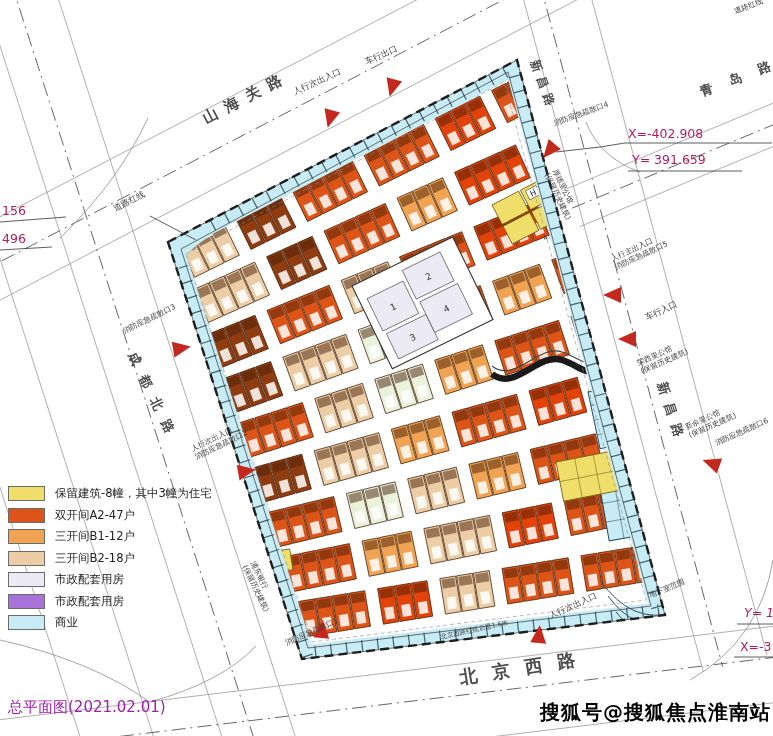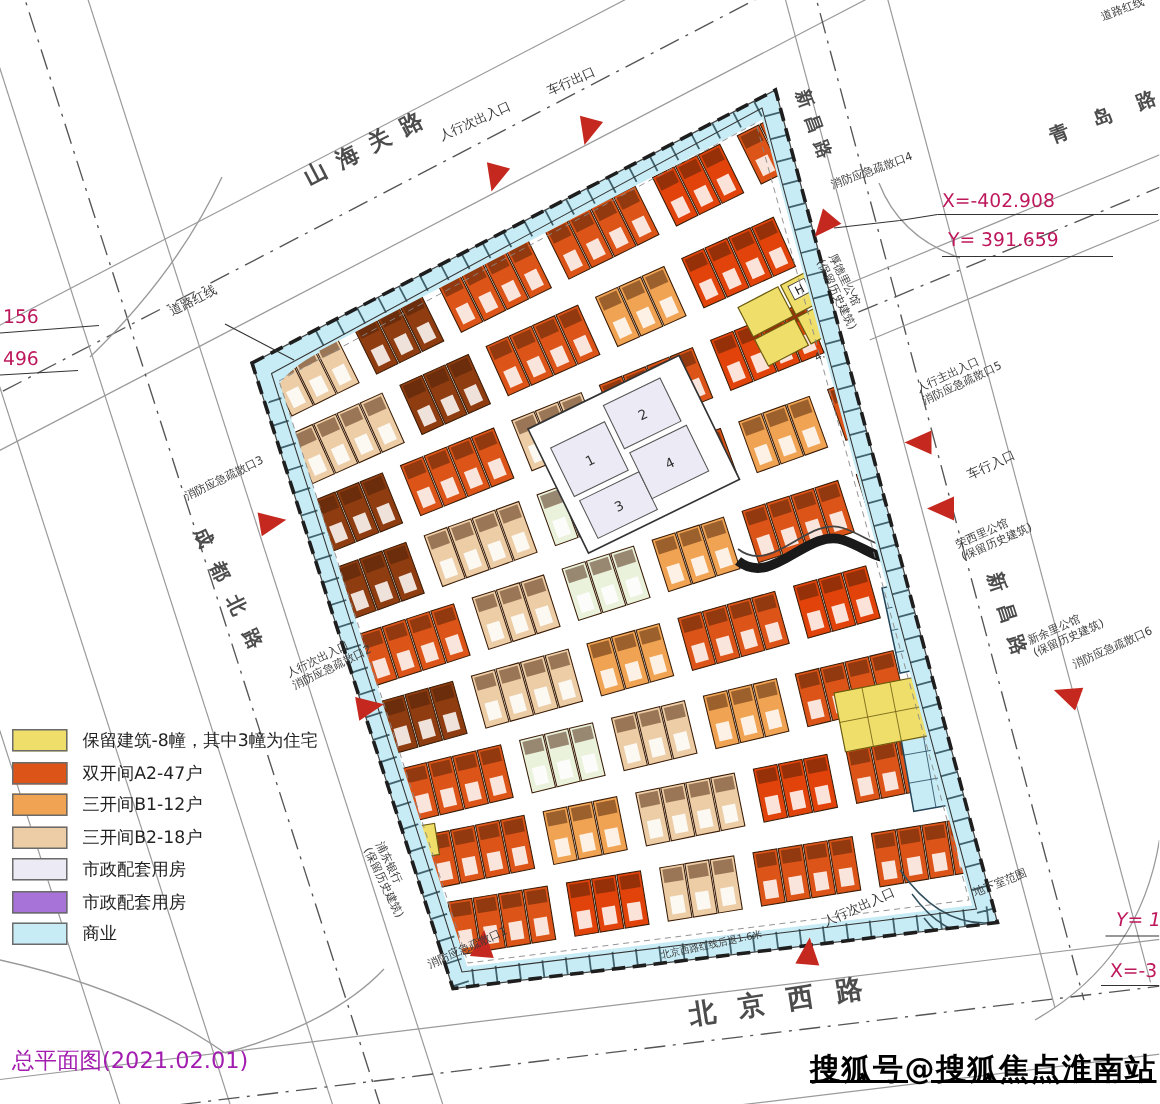--- a/index.html
+++ b/index.html
@@ -9,21 +9,21 @@
   .lbl{position:absolute;color:#3a3a3a;white-space:nowrap;transform-origin:0 0;line-height:1.15;}
   .lbl.small{font-size:7.5px;}
   .lbl.med{font-size:8.5px;}
   .road{color:#4c4c4c;font-weight:bold;}
   .coord{font-size:12.5px;color:#be185d;}
   #legend{position:absolute;left:8px;top:486px;}
   .leg-row{display:flex;align-items:center;margin-bottom:6.5px;}
   .leg-sw{width:35px;height:13px;border:1px solid #6b6b6b;flex:0 0 auto;}
   .leg-tx{margin-left:10px;font-size:11.5px;color:#222;}
   #title{position:absolute;left:8px;top:698px;font-size:15px;color:#a21caf;}
-  #watermark{position:absolute;right:2px;top:699px;font-size:20px;font-weight:bold;color:#000;letter-spacing:1px;text-decoration:underline;}
+  #watermark{position:absolute;right:2px;top:699px;font-size:20px;font-weight:bold;color:#000;letter-spacing:1px;}
 </style>
 </head>
 <body>
 
 <div id="stage">
 
   <svg id="plan-svg" width="773" height="736" viewBox="0 0 773 736">
     <defs>
       <clipPath id="siteClip">
         <path d="M168,242 L517,60 L665,615 L302,659 Z"></path>

